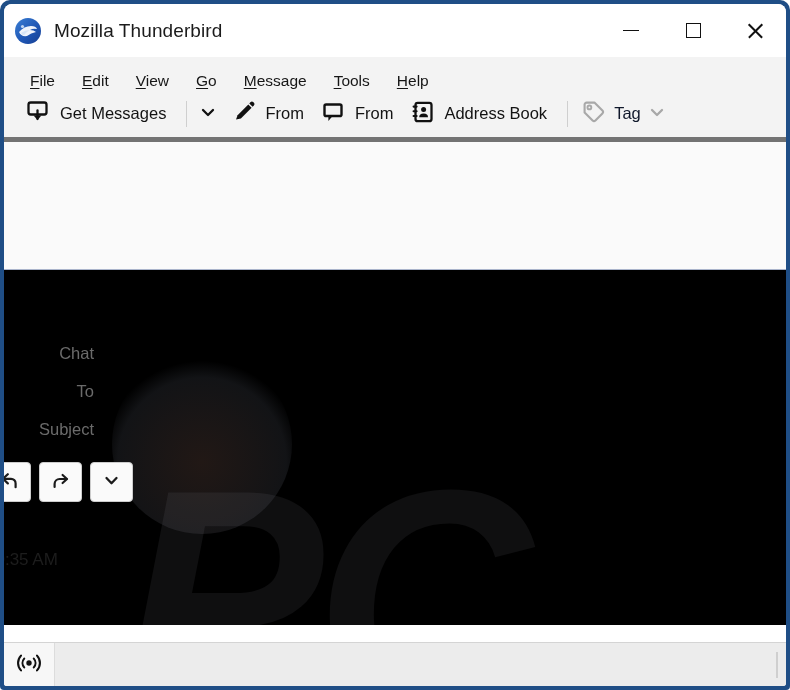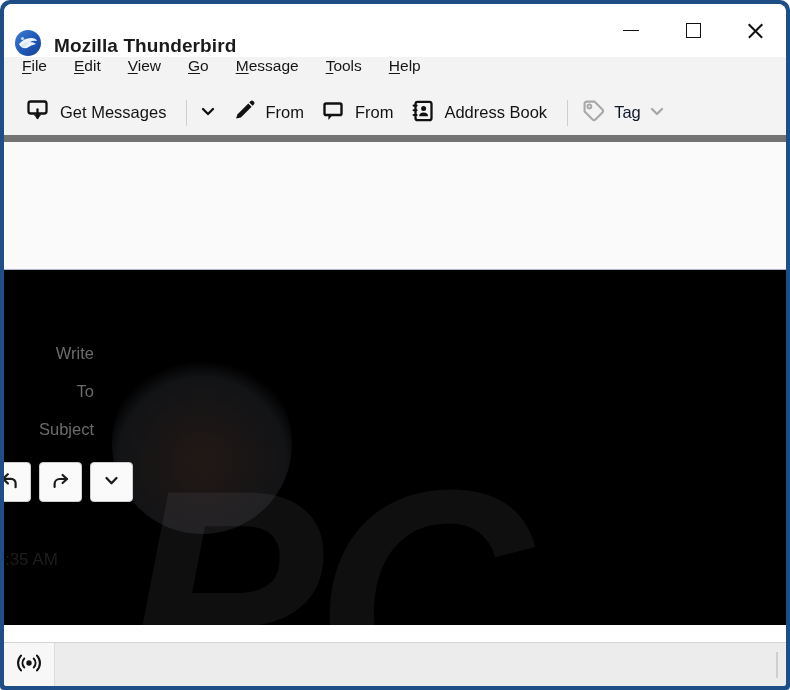--- a/index.html
+++ b/index.html
@@ -33,22 +33,21 @@
     border-radius: 8px 8px 3px 3px;
     overflow: hidden;
   }
 
   
   .titlebar {
     position: relative;
     height: 53px;
     background: #ffffff;
     display: flex;
-    align-items: flex-end;
-    font-weight: bold;
+    align-items: center;
   }
   .tb-logo {
     width: 28px; height: 28px;
     margin-left: 10px;
     flex: none;
     position: relative;
   }
   .tb-title {
     margin-left: 12px;
     font-size: 19px;
@@ -77,41 +76,41 @@
     width: 19px; height: 1.7px; background: #111;
   }
   .closex:before { transform: rotate(45deg); }
   .closex:after  { transform: rotate(-45deg); }
 
   
   .menubar {
     height: 33px;
     background: #f3f3f3;
     display: flex;
-    align-items: flex-start;
-    padding-left: 18px;
+    align-items: flex-end;
+    padding-left: 26px;
     box-sizing: border-box;
   }
   .menu-item {
     font-size: 15.5px;
     color: #161616;
     margin-right: 27px;
     white-space: nowrap;
   }
   .menu-item u { text-decoration: underline; text-underline-offset: 2px; }
 
   
   .toolbar {
     height: 52px;
     background: #f3f3f3;
     display: flex;
     align-items: center;
     padding-left: 16px;
     box-sizing: border-box;
-    border-bottom: 7px solid #737373;
+    border-bottom: 5px solid #737373;
   }
   .tool {
     display: flex;
     align-items: center;
     height: 38px;
     padding: 0 6px;
     margin-right: 6px;
     white-space: nowrap;
   }
   .tool .lbl {
@@ -365,21 +364,21 @@
             <path d="M3 6 L8 11 L13 6" fill="none" stroke="#a8a8a8" stroke-width="2.3" stroke-linecap="round" stroke-linejoin="round"></path>
           </svg>
         </span>
       </div>
     </div>
 
     <div class="msg-header">
       <div class="wm wm-circ"></div>
 
       <div class="hdr-row">
-        <div class="hdr-label">Write</div>
+        <div class="hdr-label">Chat</div>
         <div class="hdr-value"></div>
       </div>
       <div class="hdr-row">
         <div class="hdr-label">To</div>
         <div class="hdr-value"></div>
       </div>
       <div class="hdr-row">
         <div class="hdr-label">Subject</div>
         <div class="hdr-value"></div>
       </div>

